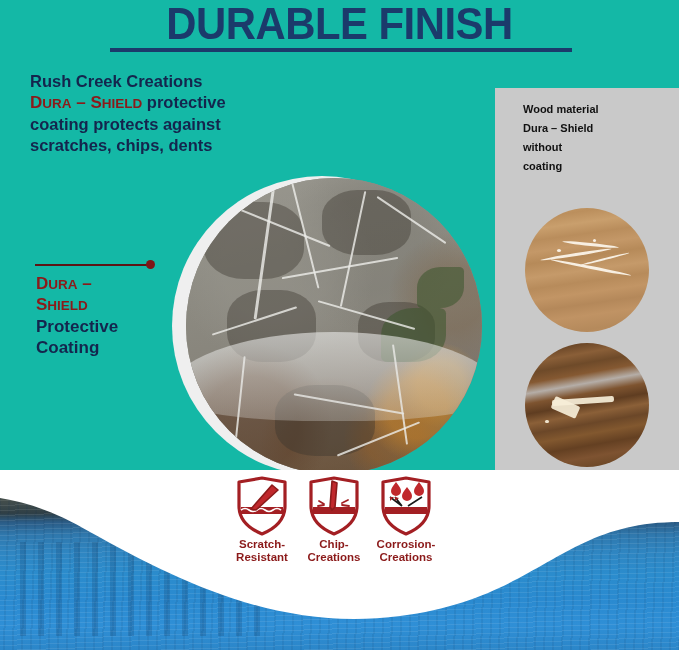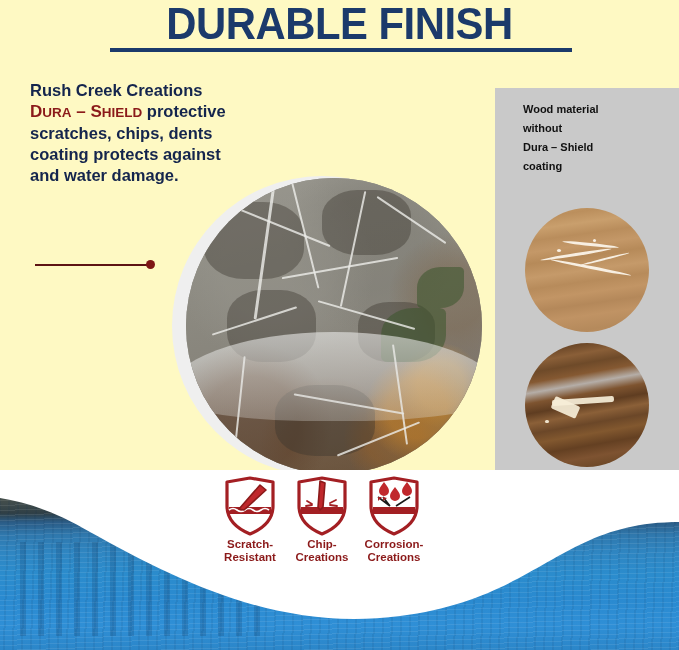--- a/index.html
+++ b/index.html
@@ -6,21 +6,21 @@
   html,body{margin:0;padding:0;background:#ffffff;}
   body{
     font-family:"Liberation Sans", sans-serif;
     -webkit-font-smoothing:antialiased;
   }
   #stage{
     position:relative;
     width:679px;
     height:650px;
     overflow:hidden;
-    background:#fef9c3;
+    background:#14b8a6;
   }
 
   
   .title-wrap{
     position:absolute;
     left:0; top:0; width:679px;
     text-align:center;
   }
   .title{
     font-size:44px;
@@ -37,21 +37,21 @@
   .title-rule{
     position:absolute;
     left:110px; top:48px;
     width:462px; height:4px;
     background:#1b3a6b;
   }
 
   
   .copy{
     position:absolute;
-    left:30px; top:80px;
+    left:30px; top:71px;
     width:300px;
     font-size:16.5px;
     line-height:21px;
     font-weight:bold;
     color:#14254d;
   }
   .copy .brandline{ display:block; }
   .ds-red{
     color:#8b1a1a;
     font-weight:bold;
@@ -202,21 +202,21 @@
     position:absolute;
     background:rgba(246,238,216,0.92);
   }
 
   
   .badges{
     position:absolute;
     left:214px; top:476px;
     width:240px;
     display:flex;
-    justify-content:flex-start;
+    justify-content:center;
   }
   .badge{
     width:72px;
     text-align:center;
   }
   .badge svg{ display:block; margin:0 auto; }
   .badge-label{
     margin-top:2px;
     font-size:11.5px;
     line-height:12.5px;
@@ -292,27 +292,32 @@
 <div id="stage">
 
   <div class="title-wrap">
     <h1 class="title">DURABLE FINISH</h1>
   </div>
   <div class="title-rule"></div>
 
   <div class="copy">
     <span class="brandline">Rush Creek Creations</span>
     <span class="sc ds-red"><span class="cap">D</span><span class="sm">URA</span><span class="cap"> – </span><span class="cap">S</span><span class="sm">HIELD</span></span><span> protective</span>
+    <span class="brandline">coating protects against</span>
     <span class="brandline">scratches, chips, dents</span>
-    <span class="brandline">coating protects against</span>
-    <span class="brandline">and water damage.</span>
   </div>
 
   <div class="callout-line"></div>
   <div class="callout-dot"></div>
+  <div class="callout-text">
+    <span class="ds sc"><span class="cap">D</span><span class="sm">URA</span><span class="cap"> –</span></span>
+    <span class="ds sc"><span class="cap">S</span><span class="sm">HIELD</span></span>
+    <span class="pc">Protective</span>
+    <span class="pc">Coating</span>
+  </div>
 
   <div class="camo-shadow"></div>
   <div class="camo">
     <div class="camo-bg"></div>
 
     <div class="camo-dark" style="left:6%;top:8%;width:34%;height:26%;"></div>
     <div class="camo-dark" style="left:46%;top:4%;width:30%;height:22%;"></div>
     <div class="camo-dark" style="left:14%;top:38%;width:30%;height:24%;"></div>
     <div class="camo-dark" style="left:58%;top:42%;width:26%;height:20%;"></div>
     <div class="camo-dark" style="left:30%;top:70%;width:34%;height:24%;"></div>
@@ -333,22 +338,22 @@
     <div class="camo-branch" style="left:36%;top:76%;width:38%;height:2px;transform:rotate(10deg);"></div>
     <div class="camo-branch" style="left:50%;top:88%;width:30%;height:2px;transform:rotate(-22deg);"></div>
 
     <div class="camo-haze"></div>
   </div>
 
   <div class="gray-panel"></div>
 
   <div class="gray-text">
     <span style="display:block">Wood material</span>
+    <span style="display:block">Dura – Shield</span>
     <span style="display:block">without</span>
-    <span style="display:block">Dura – Shield</span>
     <span style="display:block">coating</span>
   </div>
 
   <div class="wood-circle wood-light">
     <div class="scratch" style="left:12%;top:36%;width:58%;height:3px;transform:rotate(-9deg);"></div>
     <div class="scratch" style="left:30%;top:28%;width:46%;height:3px;transform:rotate(6deg);"></div>
     <div class="scratch" style="left:20%;top:47%;width:66%;height:3px;transform:rotate(11deg);"></div>
     <div class="scratch" style="left:44%;top:40%;width:40%;height:2px;transform:rotate(-14deg);"></div>
     <div class="scratch" style="left:26%;top:33%;width:4px;height:3px;"></div>
     <div class="scratch" style="left:55%;top:25%;width:3px;height:3px;"></div>

